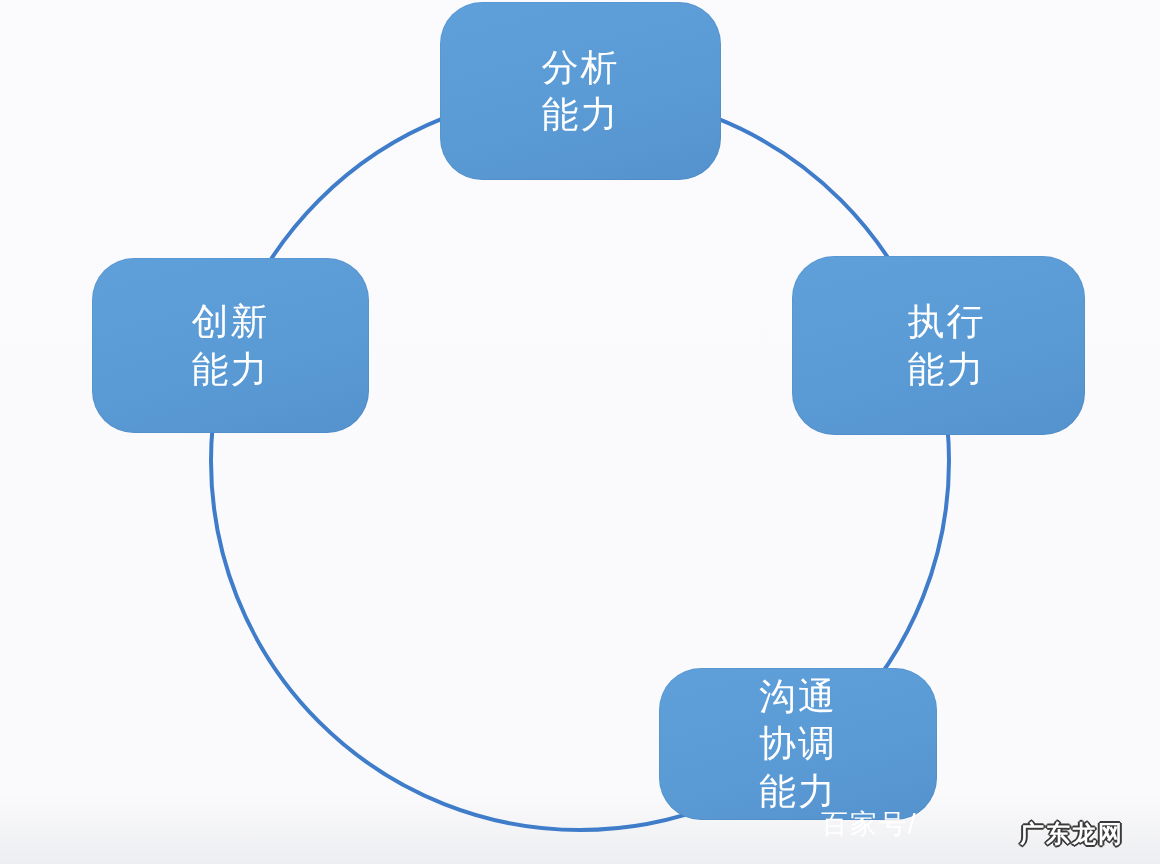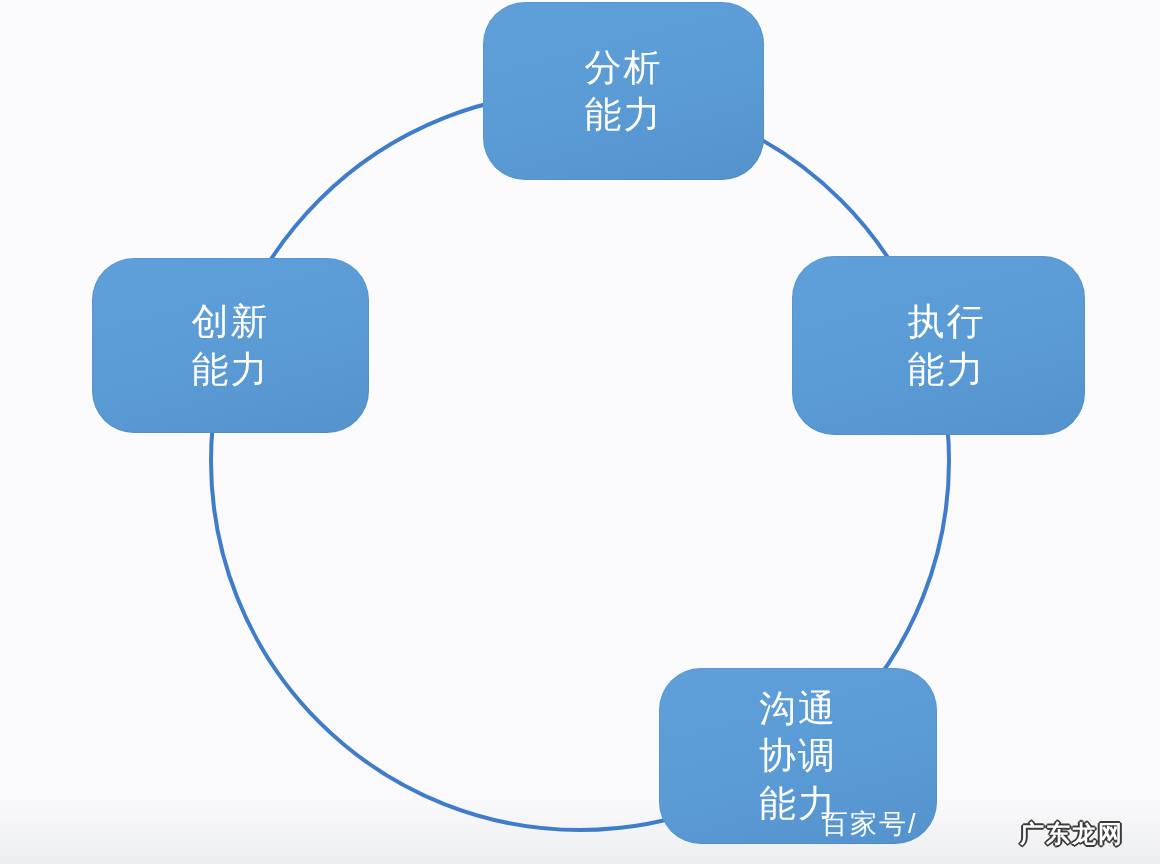--- a/index.html
+++ b/index.html
@@ -38,23 +38,23 @@
     line-height: 1.28;
     letter-spacing: 2px;
     font-weight: 400;
     box-shadow: inset 0 0 0 1px rgba(40,90,150,0.10);
   }
   .node .line {
     display: block;
     text-align: center;
     white-space: nowrap;
   }
-  .node-top          { left: 440px; top: 2px;   width: 281px; height: 178px; margin-left: 43px; }
+  .node-top          { left: 440px; top: 2px;   width: 281px; height: 178px; }
   .node-right        { left: 792px; top: 256px; width: 277px; height: 179px; padding-left: 16px; }
-  .node-bottom-right { left: 659px; top: 668px; width: 278px; height: 176px; }
+  .node-bottom-right { left: 659px; top: 668px; width: 278px; height: 152px; }
   .node-bottom-left  { left: 223px; top: 670px; width: 279px; height: 177px; }
   .node-left         { left: 92px;  top: 258px; width: 277px; height: 175px; }
 
   .watermark-bjh {
     position: absolute;
     left: 821px;
     top: 806px;
     font-size: 27px;
     color: #ffffff;
     letter-spacing: 2px;

